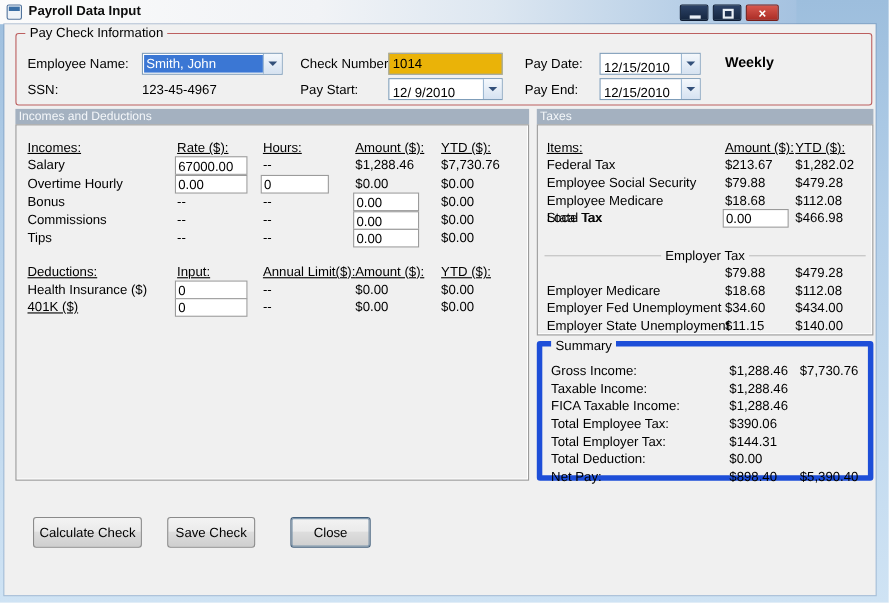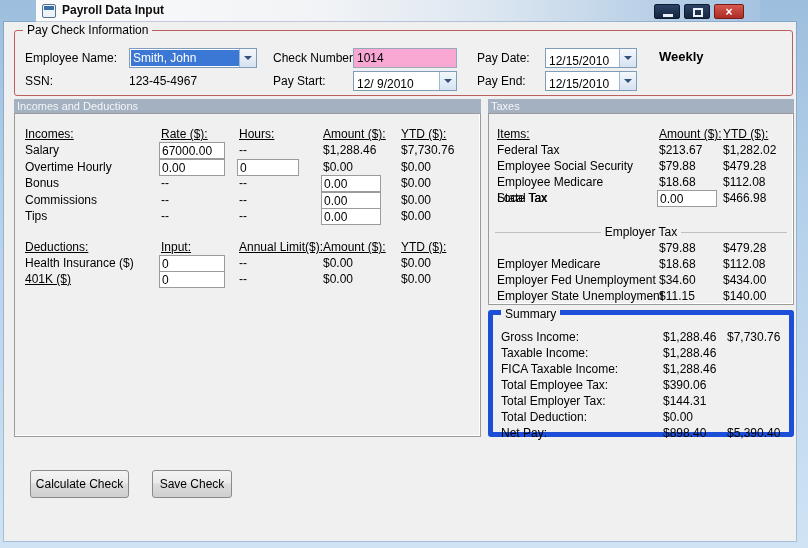--- a/index.html
+++ b/index.html
@@ -1,35 +1,35 @@
 <!DOCTYPE html>
 <html><head>
 <meta charset="utf-8">
 <style>
   *{margin:0;padding:0;box-sizing:border-box}
   body{font-family:"Liberation Sans",sans-serif;font-size:12px;color:#000;width:808px;height:548px;overflow:hidden}
   .screen{position:relative;width:808px;height:548px;background:linear-gradient(180deg,#9dbedd 0%,#b3cfe9 35%,#cfe3f4 100%);overflow:hidden}
   .titlebar{position:absolute;left:0;top:0;width:724px;height:22px;
-    background:linear-gradient(90deg,#fbfbfb 0%,#f1f3f6 40%,#dde7f1 62%,#b9d0e7 85%,#a5c2e0 100%);margin-left:36px;}
+    background:linear-gradient(90deg,#fbfbfb 0%,#f1f3f6 40%,#dde7f1 62%,#b9d0e7 85%,#a5c2e0 100%);}
   .app-icon{position:absolute;left:6px;top:4px;width:14px;height:14px;background:#eef3f8;border:1px solid #51739c;border-radius:2px}
   .app-icon::before{content:"";position:absolute;left:1px;right:1px;top:1px;height:4px;background:#3a6ea5}
   .title-text{position:absolute;left:26px;top:3px;font-weight:bold;color:#0d0d0d;white-space:nowrap}
   .winbtns{position:absolute;right:16px;top:4px;display:flex;gap:4px}
   .winbtn{width:26px;height:15px;border:1px solid #0e1c33;border-radius:2px;background:linear-gradient(#2c4266,#152640);position:relative;cursor:pointer;display:flex;align-items:center;justify-content:center;color:#fff}
   .winbtn.close{width:30px;background:linear-gradient(#d8584e,#ab2d26);border-color:#771d18;font-weight:bold;font-size:12px;line-height:12px}
   .g-min{position:absolute;left:8px;top:9px;width:10px;height:3px;background:#eaf0f6}
   .g-max{position:absolute;left:8px;top:3px;width:10px;height:9px;border:2px solid #eaf0f6}
   .client{position:absolute;left:4px;top:22px;width:792px;height:519px;background:#f0f0f0;box-shadow:0 0 0 1px rgba(90,120,160,.35)}
   .groupbox{position:absolute;border-radius:3px}
   .gb-red{border:1px solid #bc5f5f}
   .gb-gray{border:5px solid #1d4ed8}
   .gb-label{position:absolute;top:-8px;left:8px;background:#f0f0f0;padding:0 4px;line-height:14px;white-space:nowrap}
   .lbl{position:absolute;height:20px;line-height:20px;white-space:nowrap}
   .weekly{font-weight:bold;font-size:13px}
-  .tb{position:absolute;height:20px;border:1px solid #98a8ba;background:#f9a8d4;font:12px "Liberation Sans",sans-serif;padding:0 3px}
+  .tb{position:absolute;height:20px;border:1px solid #98a8ba;background:#eab308;font:12px "Liberation Sans",sans-serif;padding:0 3px}
   .combo{position:absolute;height:20px;border:1px solid #7f9db9;background:#fff;display:flex;cursor:pointer}
   .ctext{flex:1;display:flex;align-items:center;padding:12px 3px;white-space:nowrap;overflow:hidden}
   .ctext.hl{background:#3b77d4;color:#fff;margin:1px 0 1px 1px;padding:0 2px}
   .cbtn{width:17px;display:flex;align-items:center;justify-content:center;background:linear-gradient(#f4f8fc,#d6e2f1);border-left:1px solid #9db8d2}
   .arrow{width:0;height:0;border-left:4px solid transparent;border-right:4px solid transparent;border-top:4px solid #33507a}
   .sechdr{position:absolute;height:14px;background:#a4b1c0;color:#f3f6f9;font-size:11px;line-height:14px;padding-left:3px;overflow:hidden;white-space:nowrap}
   .panel{position:absolute;background:#f0f0f0;border:1px solid #9b9b9b;box-shadow:inset -1px -1px 0 #ffffff}
   .row{position:absolute;left:0;width:100%;height:17px;line-height:17px}
   .cell{position:absolute;top:0;white-space:nowrap}
   .u{text-decoration:underline}
@@ -262,15 +262,16 @@
       </div>
       <div class="row" style="top:110px">
         <span class="cell" style="left:8px">Net Pay:</span>
         <span class="cell" style="left:170px">$898.40</span>
         <span class="cell" style="left:234px">$5,390.40</span>
       </div>
     </div>
 
     <button class="btn" style="left:26px;top:448px;width:99px">Calculate Check</button>
     <button class="btn" style="left:148px;top:448px;width:80px">Save Check</button>
+    <button class="btn default" style="left:260px;top:448px;width:73px">Close</button>
 
   </div>
 </div>
 
 </body></html>

